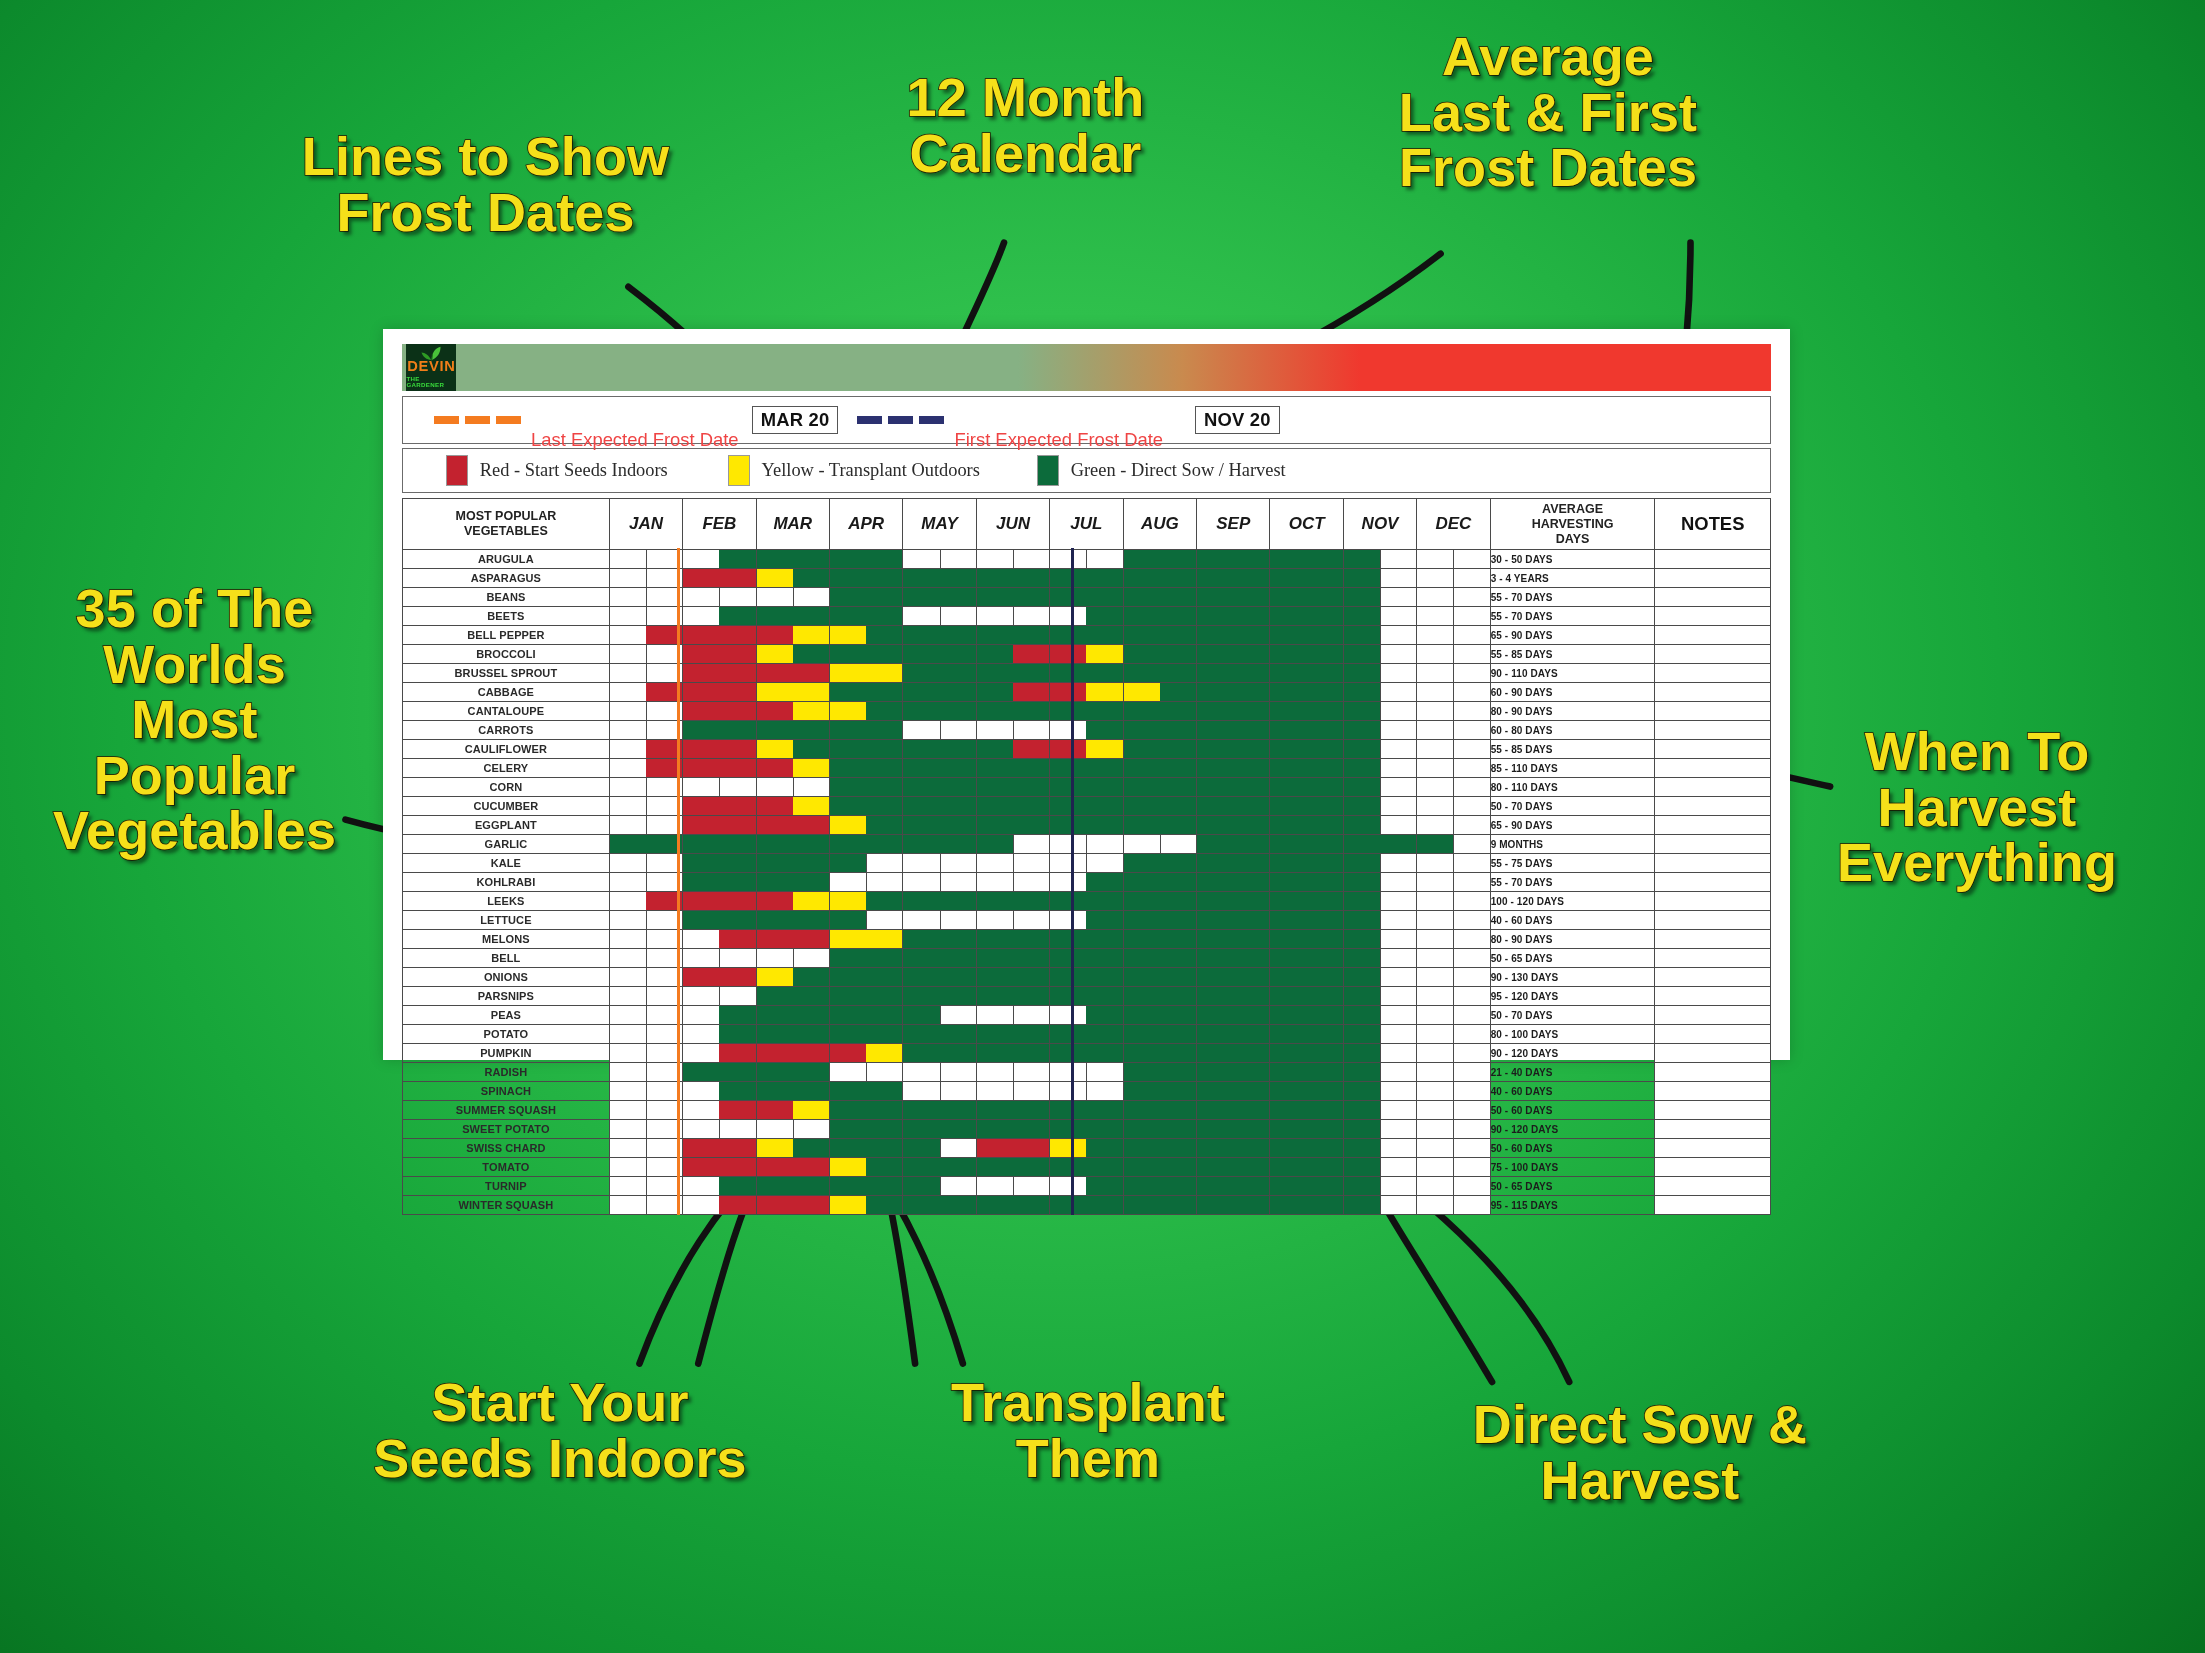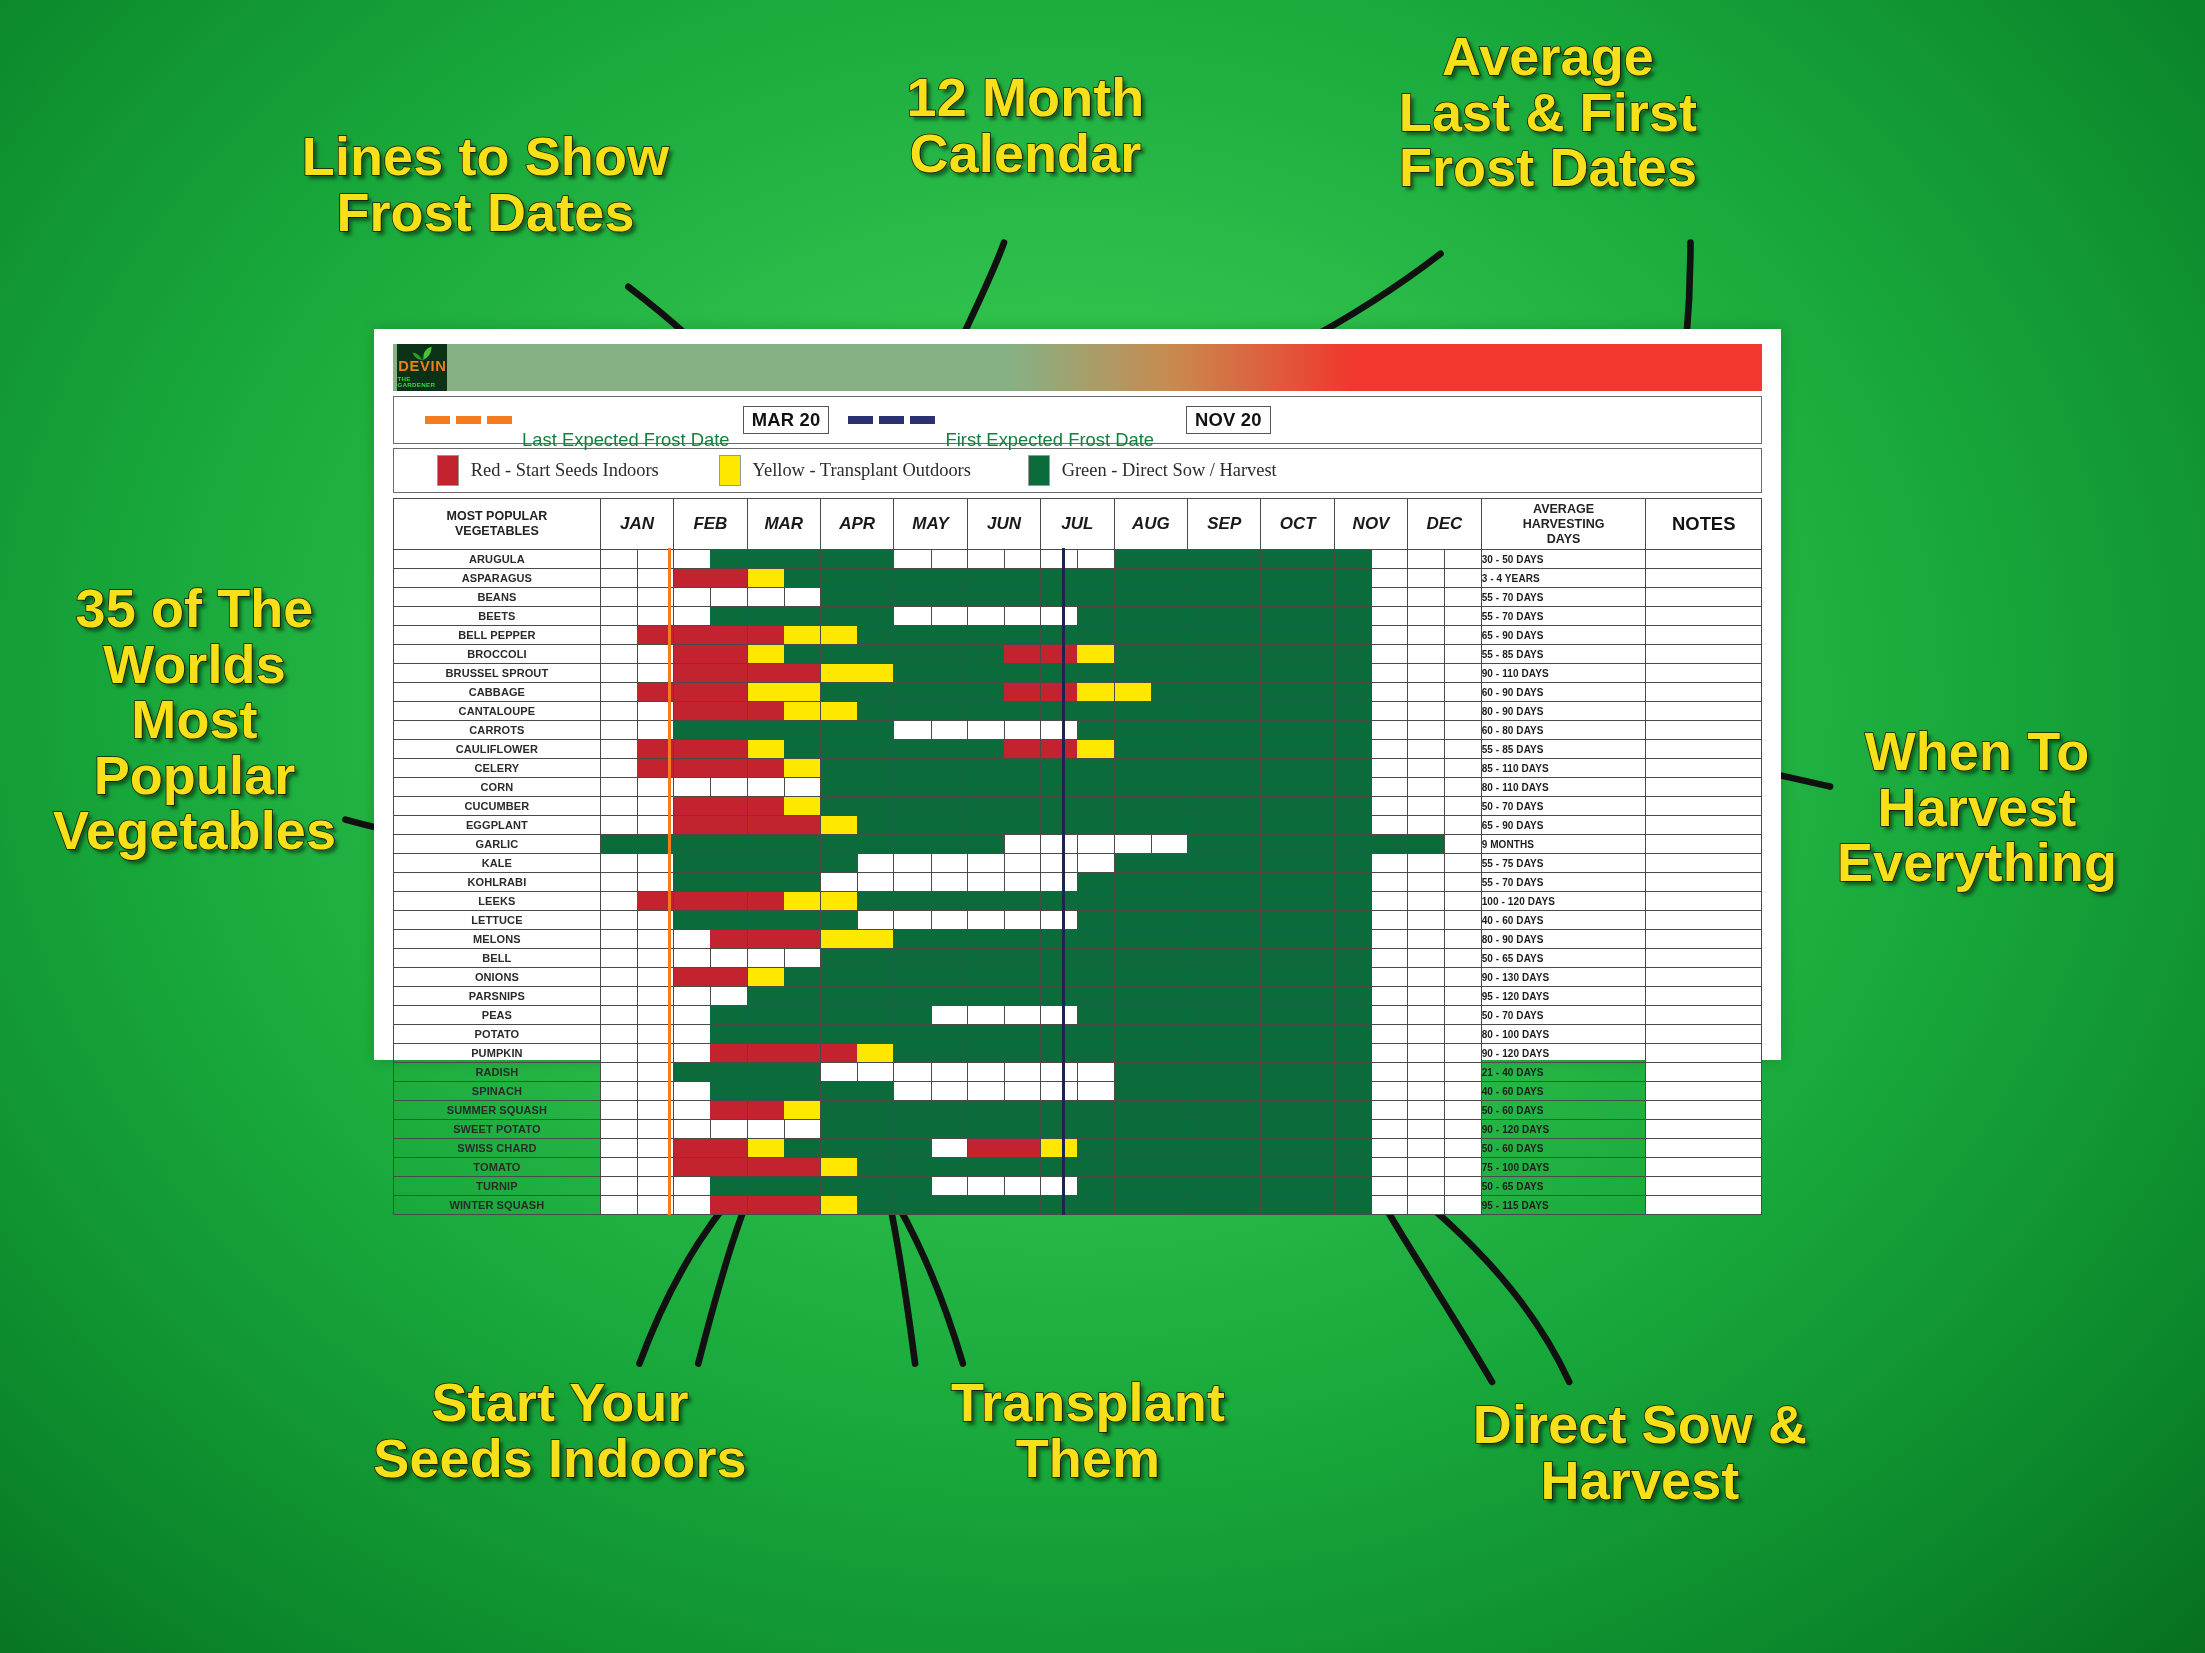--- a/index.html
+++ b/index.html
@@ -24,21 +24,21 @@
   .c-35    {left:40px;  top:581px; width:309px; font-size:54px;}
   .c-when  {left:1830px;top:724px; width:294px; font-size:54px;}
   .c-start {left:332px; top:1375px;width:456px; font-size:54px;}
   .c-trans {left:897px;top:1375px;width:382px; font-size:54px;}
   .c-direct{left:1412px;top:1397px;width:456px; font-size:54px;}
 
   svg.arrows{position:absolute;left:0;top:0;width:2205px;height:1654px;pointer-events:none;}
 
   
   .sheet{
-    position:absolute;left:374px;top:329px;width:1407px;height:731px;
+    position:absolute;left:383px;top:329px;width:1407px;height:731px;
     background:#ffffff;box-shadow:0 0 13.2px rgba(0,0,0,.18);
   }
   .sheet-inner{position:absolute;left:19px;top:14.7px;right:19px;bottom:16px;}
 
   
   .titlebar{
     height:47px;display:flex;align-items:center;
     background:linear-gradient(90deg,#86b184 0%,#86b184 45%,#c98a4e 57%,#f0382e 70%,#f0382e 100%);
   }
   .logo{
@@ -53,21 +53,21 @@
 
   
   .frostrow{
     margin-top:5.1px;border:1.2px solid #6b6b6b;height:46px;
     display:flex;align-items:center;background:#fff;
   }
   .dashbar{display:flex;gap:5.9px;margin-left:31px;}
   .dash{width:25px;height:8px;}
   .dash.orange{background:#f47b20;}
   .dash.navy{background:#2b3170;}
-  .frosttext{font-size:18.4px;color:#15803d;margin-left:10.3px;font-family:"Liberation Sans",sans-serif;margin-top:40px;}
+  .frosttext{font-size:18.4px;color:#ef4444;margin-left:10.3px;font-family:"Liberation Sans",sans-serif;margin-top:40px;}
   .datebox{
     border:1.2px solid #555;padding:2.2px 8px;margin-left:13.2px;
     font-weight:bold;font-size:18.4px;color:#111;letter-spacing:0.2px;
   }
 
   
   .keyrow{
     margin-top:4.4px;border:1.2px solid #6b6b6b;height:43px;
     display:flex;align-items:center;background:#fff;
   }

